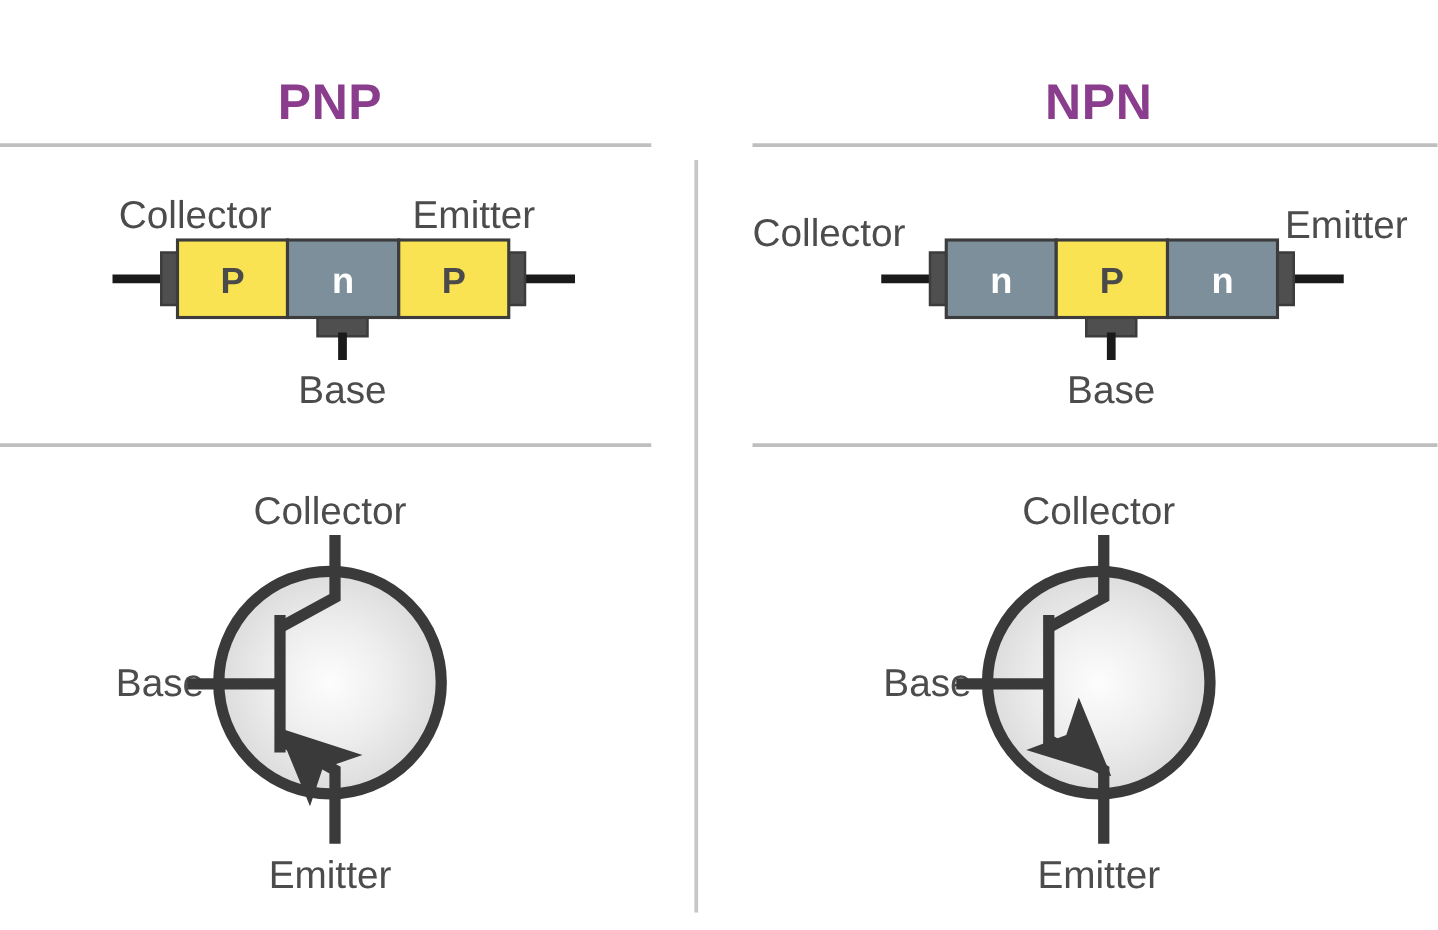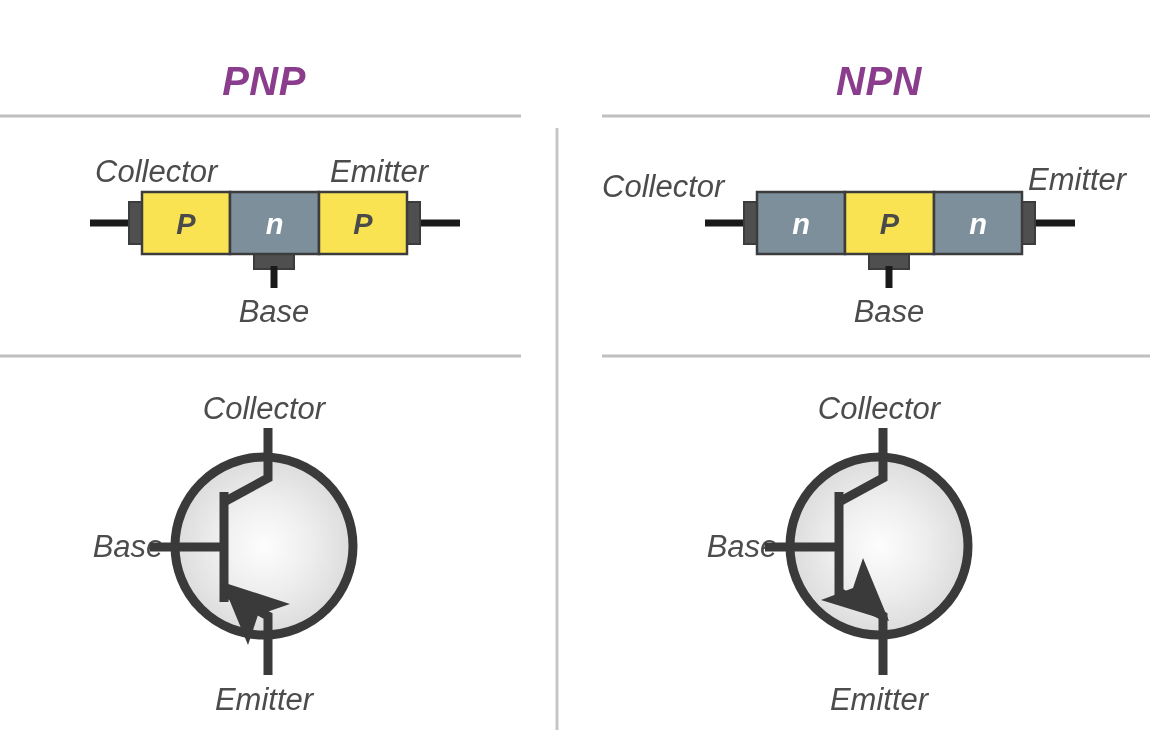--- a/index.html
+++ b/index.html
@@ -12,21 +12,20 @@
     height: 744px;
     position: relative;
     overflow: hidden;
     font-family: "Liberation Sans", sans-serif;
   }
   #stage {
     position: absolute;
     left: 0; top: 0;
     width: 1136px;
     height: 744px;
-    font-style: italic;
   }
   .svg-root {
     display: block;
     width: 1150px;
     height: 744px;
   }
   text { font-family: "Liberation Sans", sans-serif; }
   .title-text {
     font-size: 40px;
     font-weight: bold;

